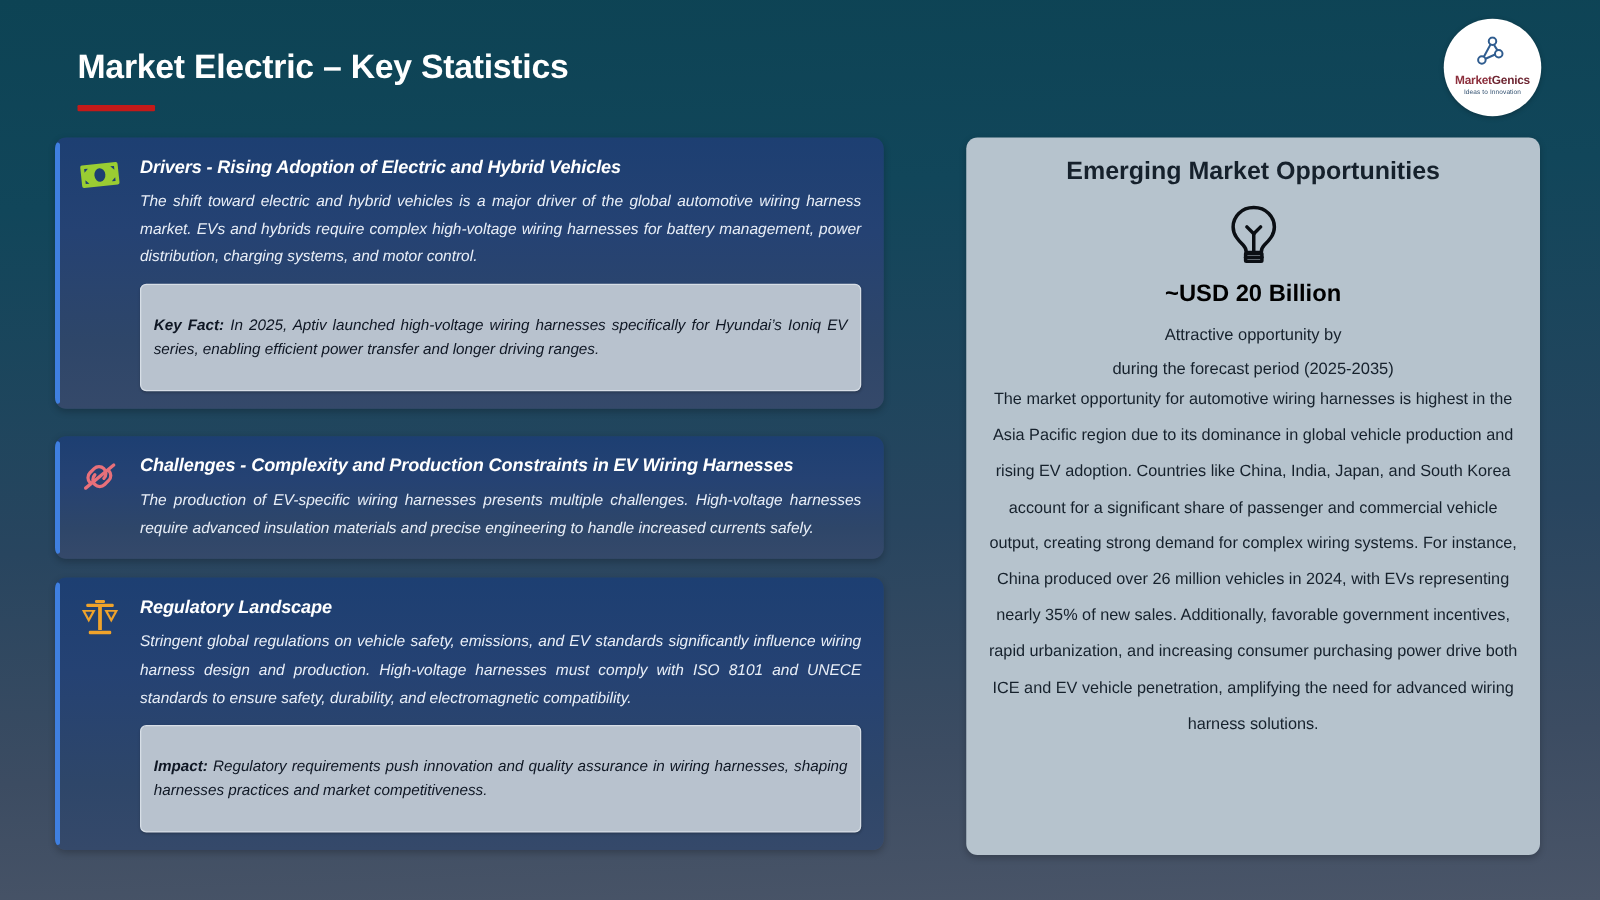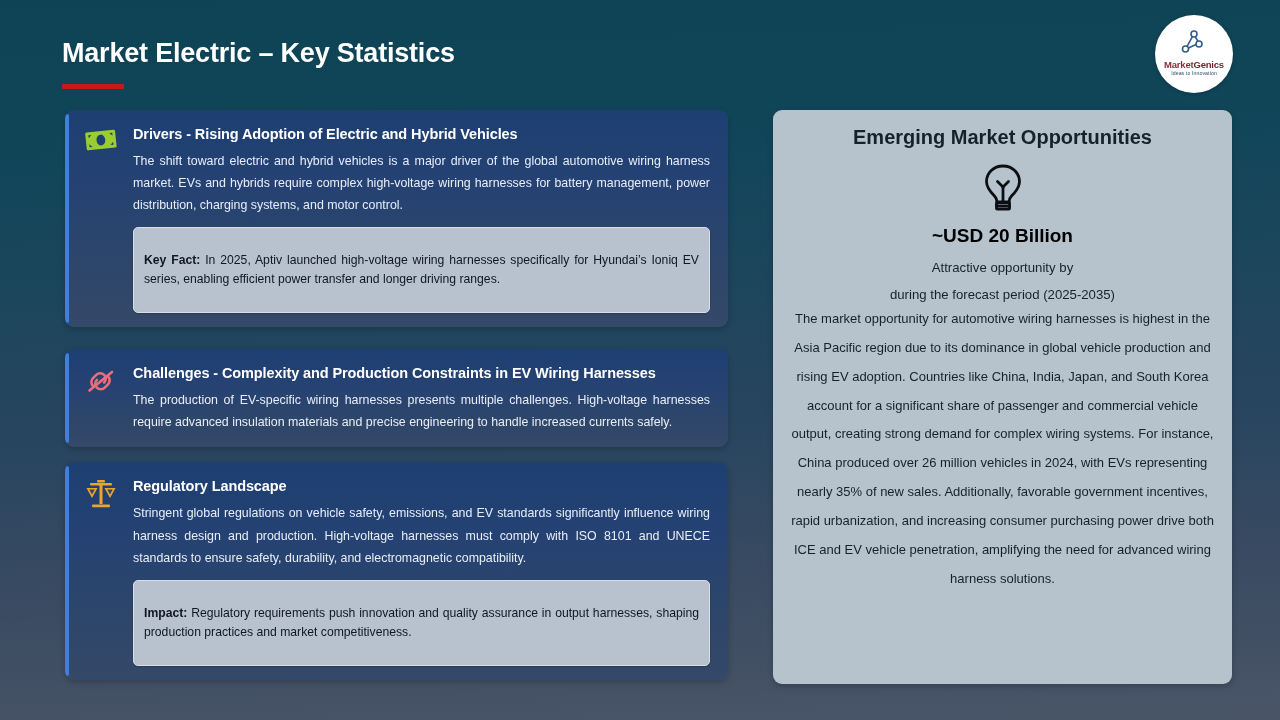--- a/index.html
+++ b/index.html
@@ -32,21 +32,21 @@
     font-size:9.5px; font-weight:bold; color:#8c2f3c; line-height:1.05;
     margin-top:2px; letter-spacing:-0.2px;
   }
   #brand-logo .brand-name .gen { color:#6e2733; }
   #brand-logo .brand-tag {
     font-size:5.2px; color:#2f4e6e; letter-spacing:.1px; margin-top:1px;
   }
 
   
   #left-col {
-    position:absolute; left:65px; top:110px; width:663px;
+    position:absolute; left:44px; top:110px; width:663px;font-style:italic;
   }
   .info-card {
     position:relative;
     background: linear-gradient(180deg,#1d3f72 0%, #254273 35%, #2e4669 75%, #35496a 100%);
     border-radius:9px;
     padding:14px 18px 14px 16px;
     display:flex; gap:12px;
     box-shadow:0 2px 6px rgba(0,0,0,.22);
     overflow:hidden;
   }
@@ -182,21 +182,21 @@
         <g fill="#2b4670">
           <path d="M5.3 10.4 h5.4 L8 15.4 Z"></path>
           <path d="M23.3 10.4 h5.4 L26 15.4 Z"></path>
         </g>
       </svg>
     </div>
     <div class="card-body">
       <div class="card-title">Regulatory Landscape</div>
       <div class="card-text">Stringent global regulations on vehicle safety, emissions, and EV standards significantly influence wiring harness design and production. High-voltage harnesses must comply with ISO 8101 and UNECE standards to ensure safety, durability, and electromagnetic compatibility.</div>
       <div class="callout">
-        <b>Impact:</b><span> Regulatory requirements push innovation and quality assurance in output harnesses, shaping production practices and market competitiveness.</span>
+        <b>Impact:</b><span> Regulatory requirements push innovation and quality assurance in wiring harnesses, shaping harnesses practices and market competitiveness.</span>
       </div>
     </div>
   </div>
 </div>
 
 <div id="opportunity-panel">
   <div id="opp-title">Emerging Market Opportunities</div>
   <div id="bulb-wrap">
     <svg width="46" height="52" viewBox="0 0 46 52">
       <g fill="none" stroke="#0b0f14" stroke-width="2.8" stroke-linecap="round">

